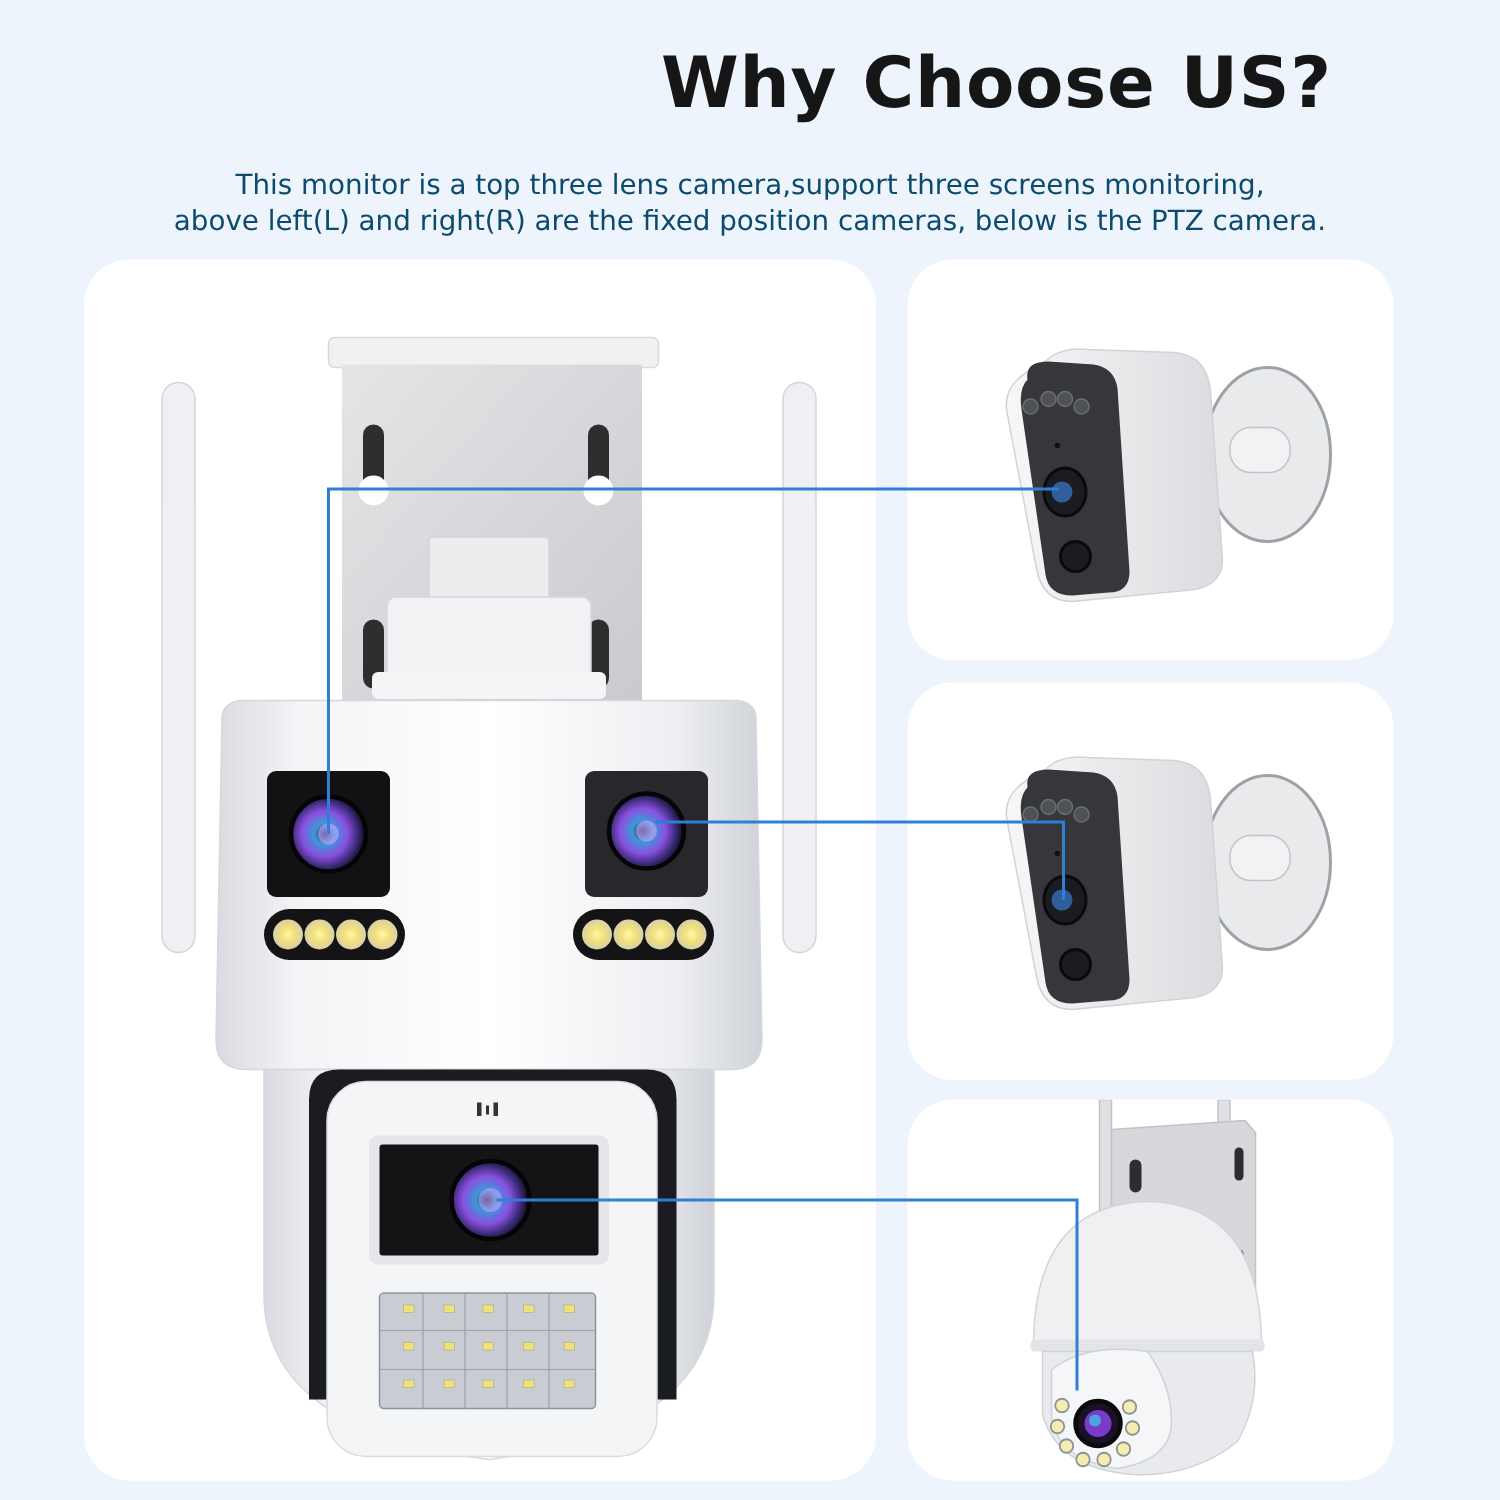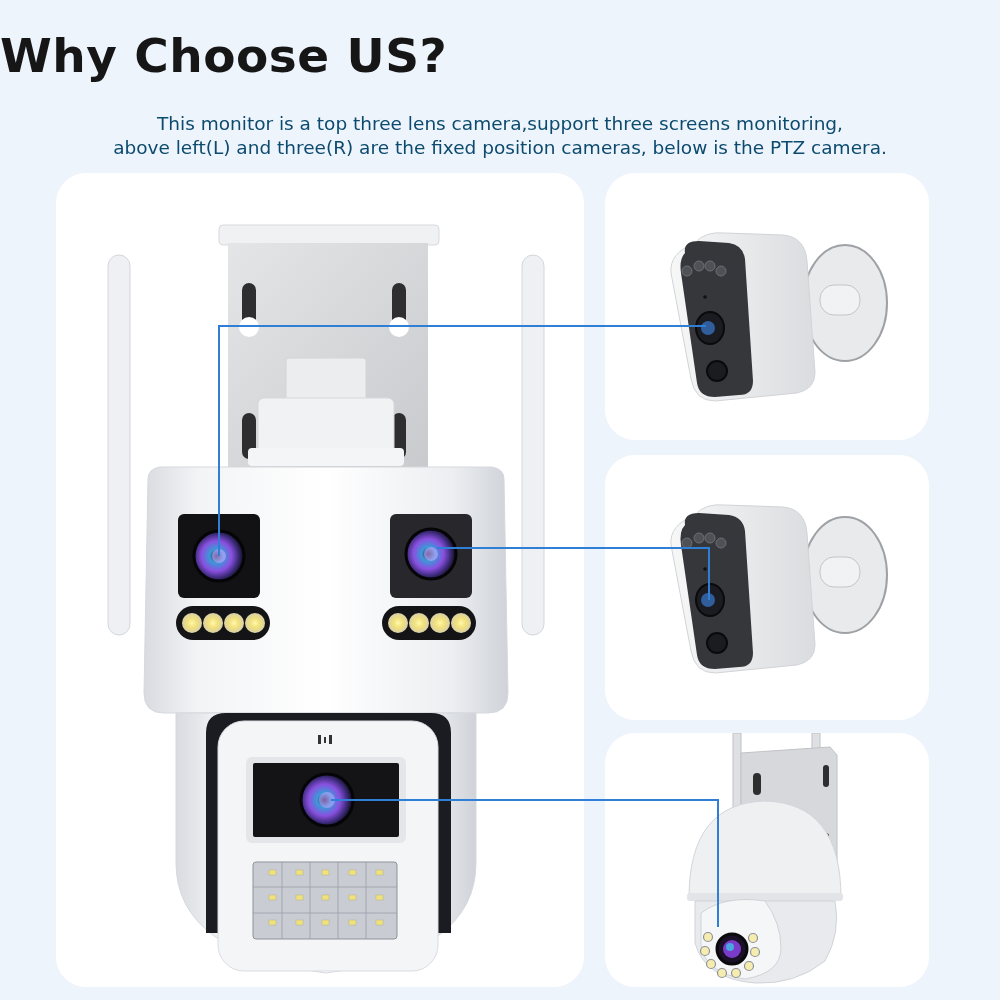--- a/index.html
+++ b/index.html
@@ -5,21 +5,21 @@
   * { box-sizing: border-box; margin: 0; padding: 0; }
   html, body { width: 1000px; height: 1000px; overflow: hidden; }
   body {
     background: #eef4fc;
     font-family: "DejaVu Sans", sans-serif;
     color: #1a1a1a;
     position: relative;
   }
   .title {
     position: absolute; left: 0; top: 28px; width: 888px;
-    text-align: left; font-size: 47px; font-weight: bold; letter-spacing: 0.5px;
+    text-align: right; font-size: 47px; font-weight: bold; letter-spacing: 0.5px;
     color: #161616;
   }
   .subtitle {
     position: absolute; left: 0; top: 112px; width: 1000px;
     text-align: center; font-size: 18.5px; line-height: 24px; color: #0c4a6e;
   }
   .panel {
     position: absolute; background: #ffffff; border-radius: 30px; overflow: hidden;
   }
   .panel-main { left: 56px; top: 173px; width: 528px; height: 814px; }
@@ -28,21 +28,21 @@
   .panel-r3 { left: 605px; top: 733px; width: 324px; height: 254px; }
   svg { display: block; }
   .connector { position: absolute; left: 0; top: 0; width: 1000px; height: 1000px; pointer-events: none; }
 </style>
 </head>
 <body>
 
 <h1 class="title">Why Choose US?</h1>
 <div class="subtitle">
   <div>This monitor is a top three lens camera,support three screens monitoring,</div>
-  <div>above left(L) and three(R) are the fixed position cameras, below is the PTZ camera.</div>
+  <div>above left(L) and right(R) are the fixed position cameras, below is the PTZ camera.</div>
 </div>
 
 <div class="panel panel-main">
   <svg width="528" height="814" viewBox="0 0 528 814">
     <defs>
       <linearGradient id="bodyG" x1="0" x2="1" y1="0" y2="0">
         <stop offset="0" stop-color="#d9dbe0"></stop>
         <stop offset="0.15" stop-color="#f3f4f6"></stop>
         <stop offset="0.5" stop-color="#ffffff"></stop>
         <stop offset="0.85" stop-color="#eceef1"></stop>

